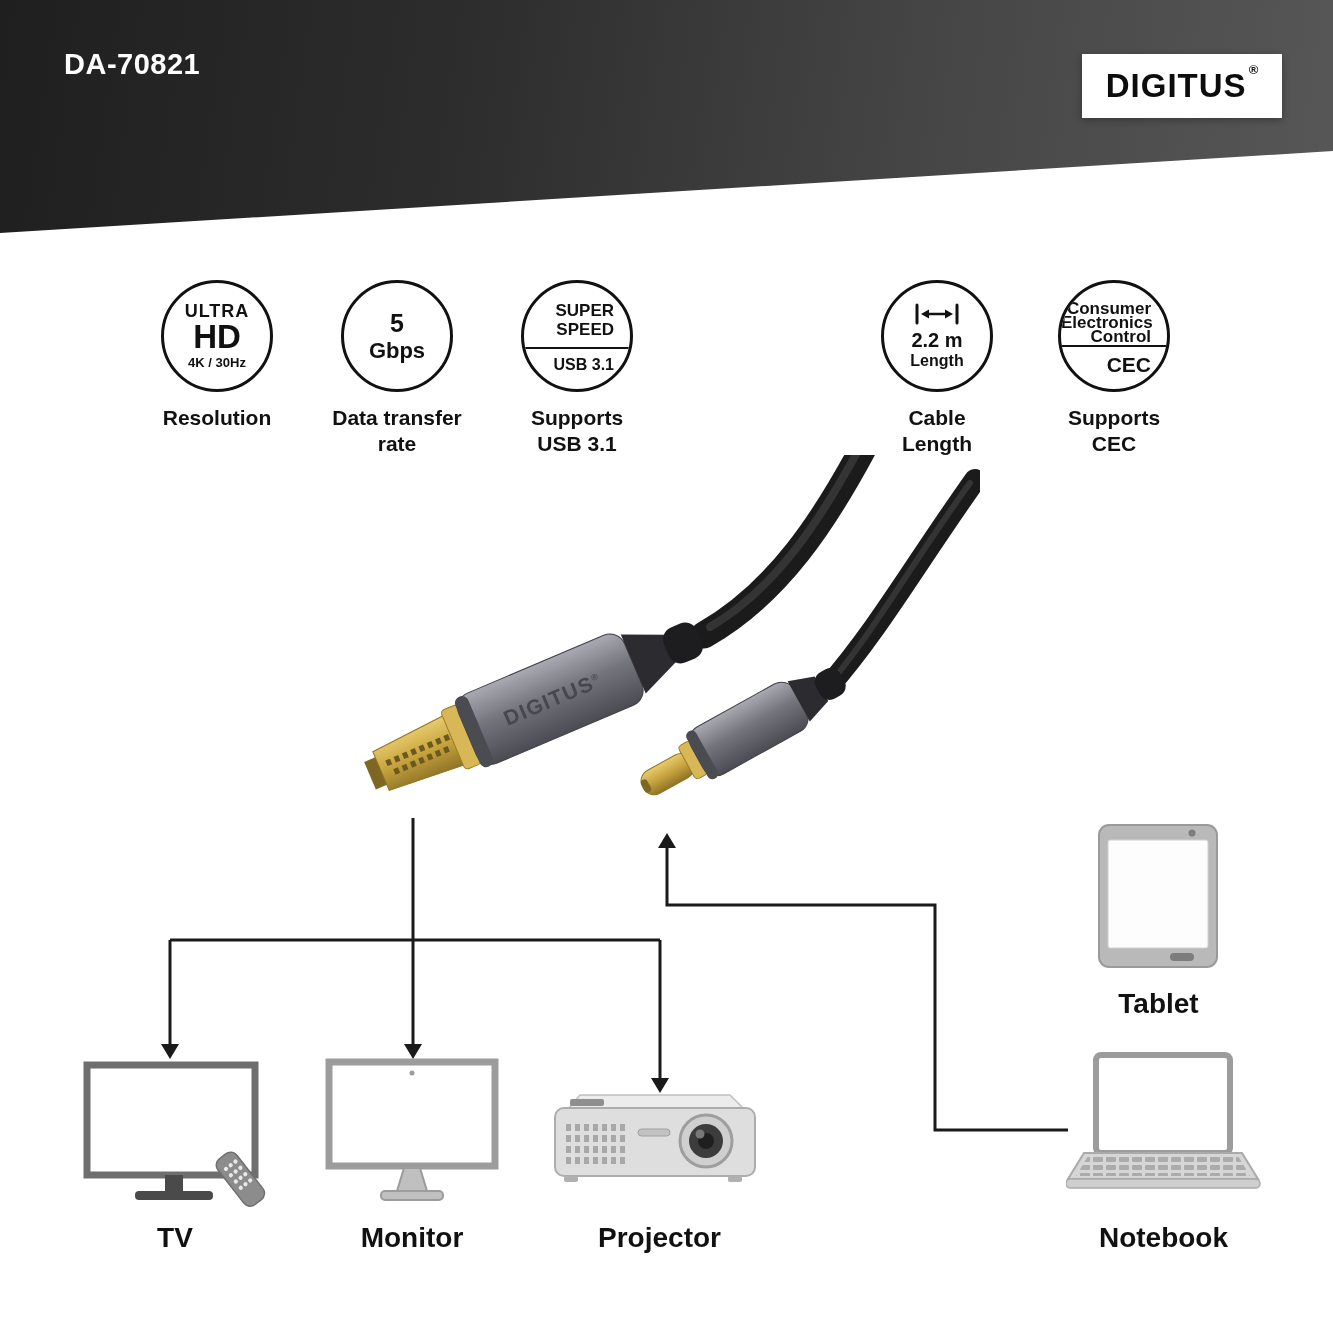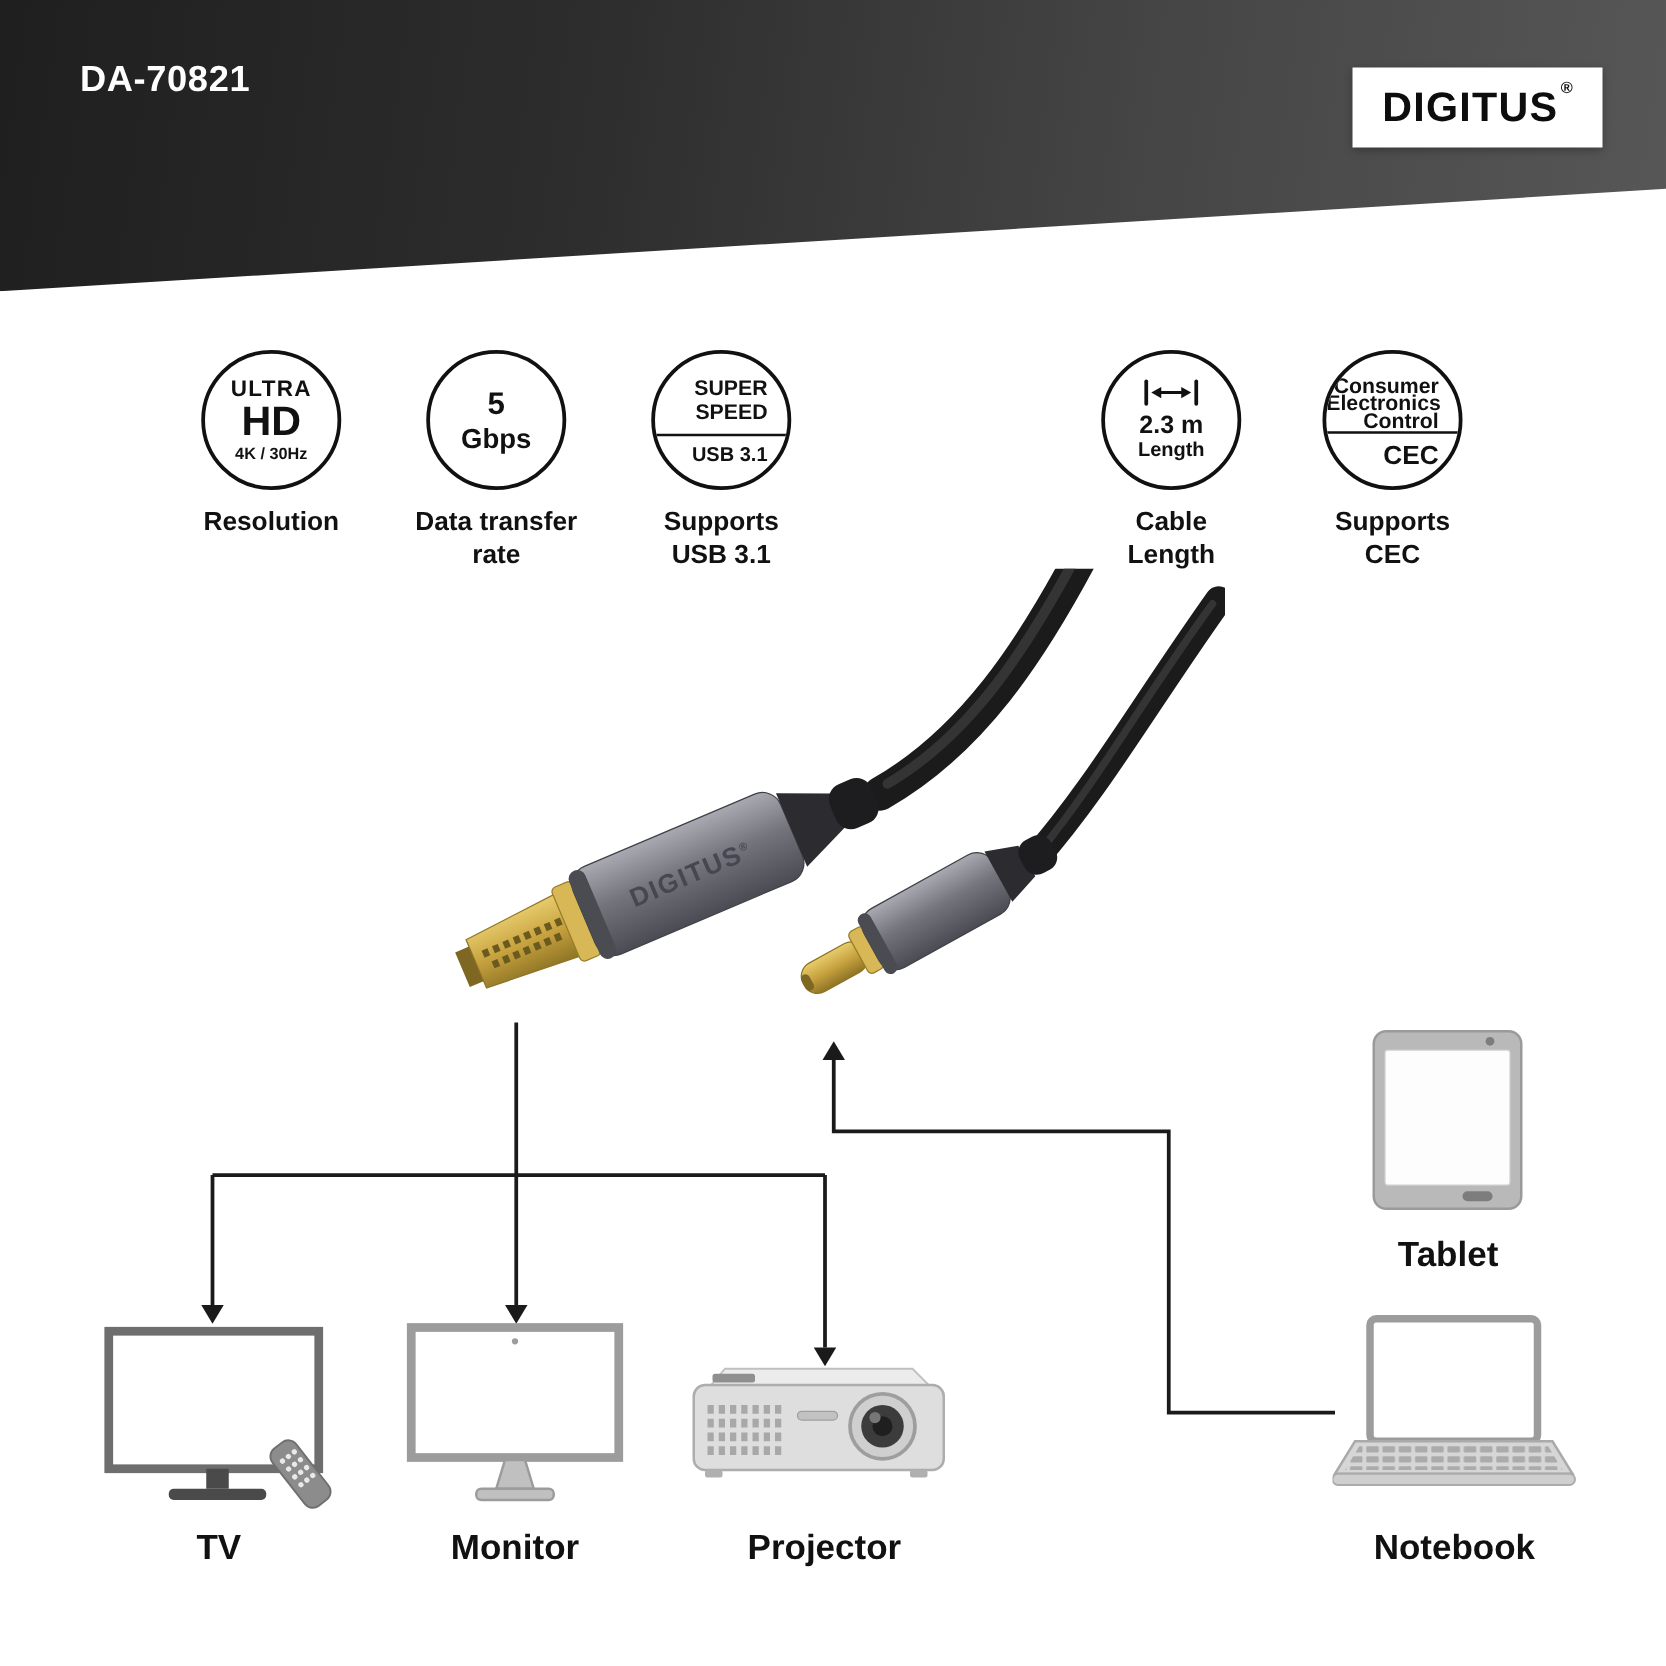--- a/index.html
+++ b/index.html
@@ -97,21 +97,21 @@
     <div class="circle">
       <svg width="48" height="22" viewBox="0 0 48 22">
         <g stroke="#111" stroke-width="3" stroke-linecap="round">
           <line x1="4" y1="2" x2="4" y2="20"></line>
           <line x1="44" y1="2" x2="44" y2="20"></line>
           <line x1="13" y1="11" x2="35" y2="11" stroke-width="2.5"></line>
         </g>
         <polygon points="8,11 16,6.5 16,15.5" fill="#111"></polygon>
         <polygon points="40,11 32,6.5 32,15.5" fill="#111"></polygon>
       </svg>
-      <div class="len-val">2.3 m</div>
+      <div class="len-val">2.2 m</div>
       <div class="len-unit">Length</div>
     </div>
     <div class="flabel">
       <div>Cable</div>
       <div>Length</div>
     </div>
   </div>
 
   <div class="feature" style="left:1019px">
     <div class="circle">

